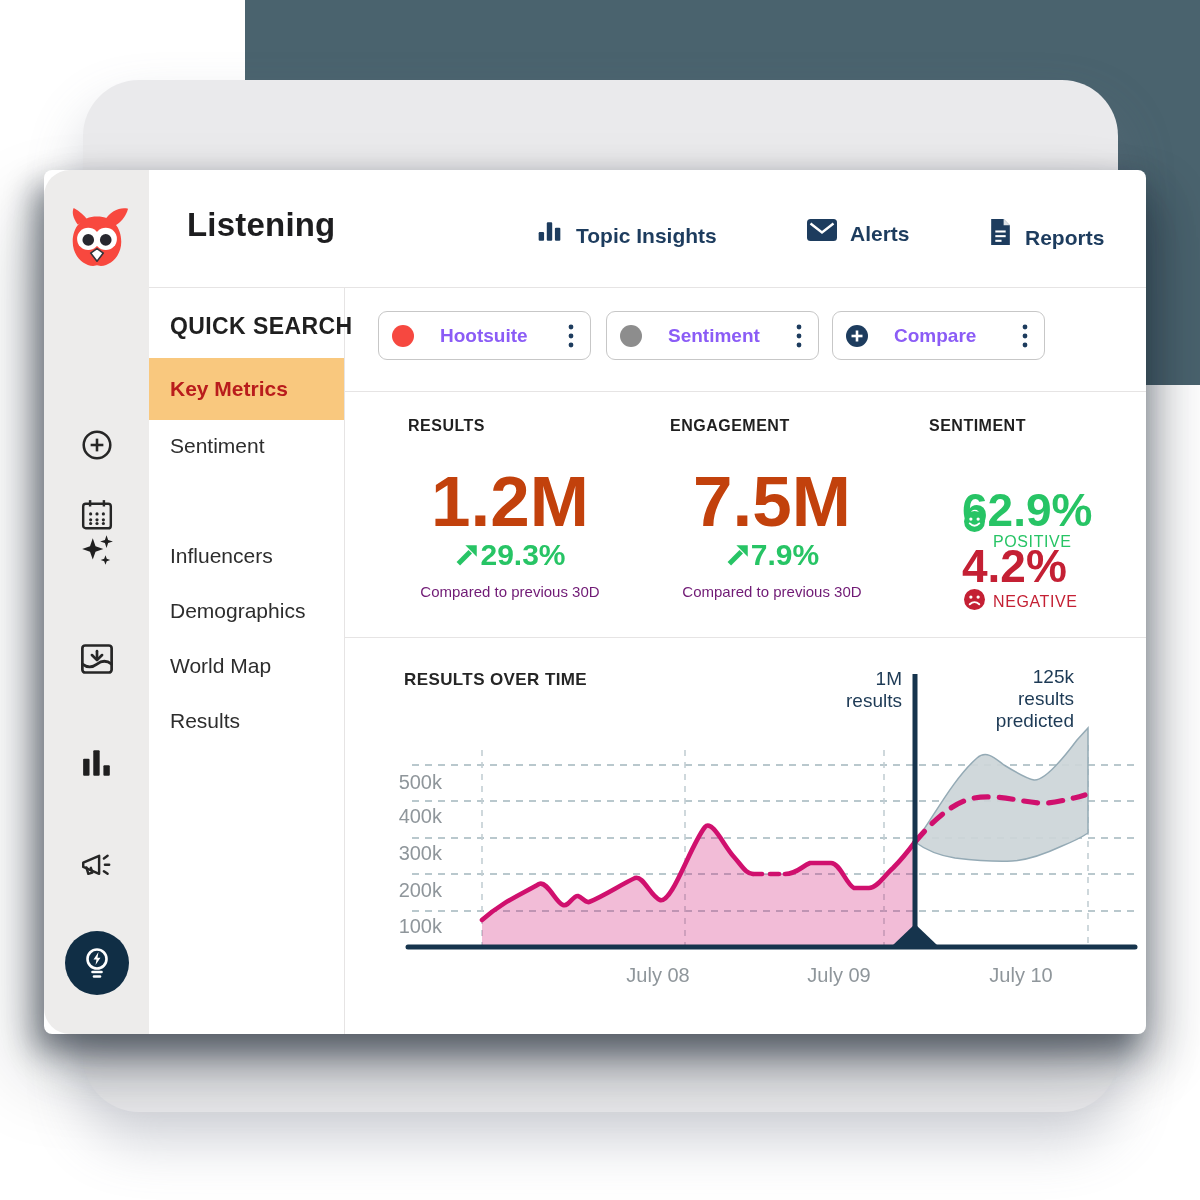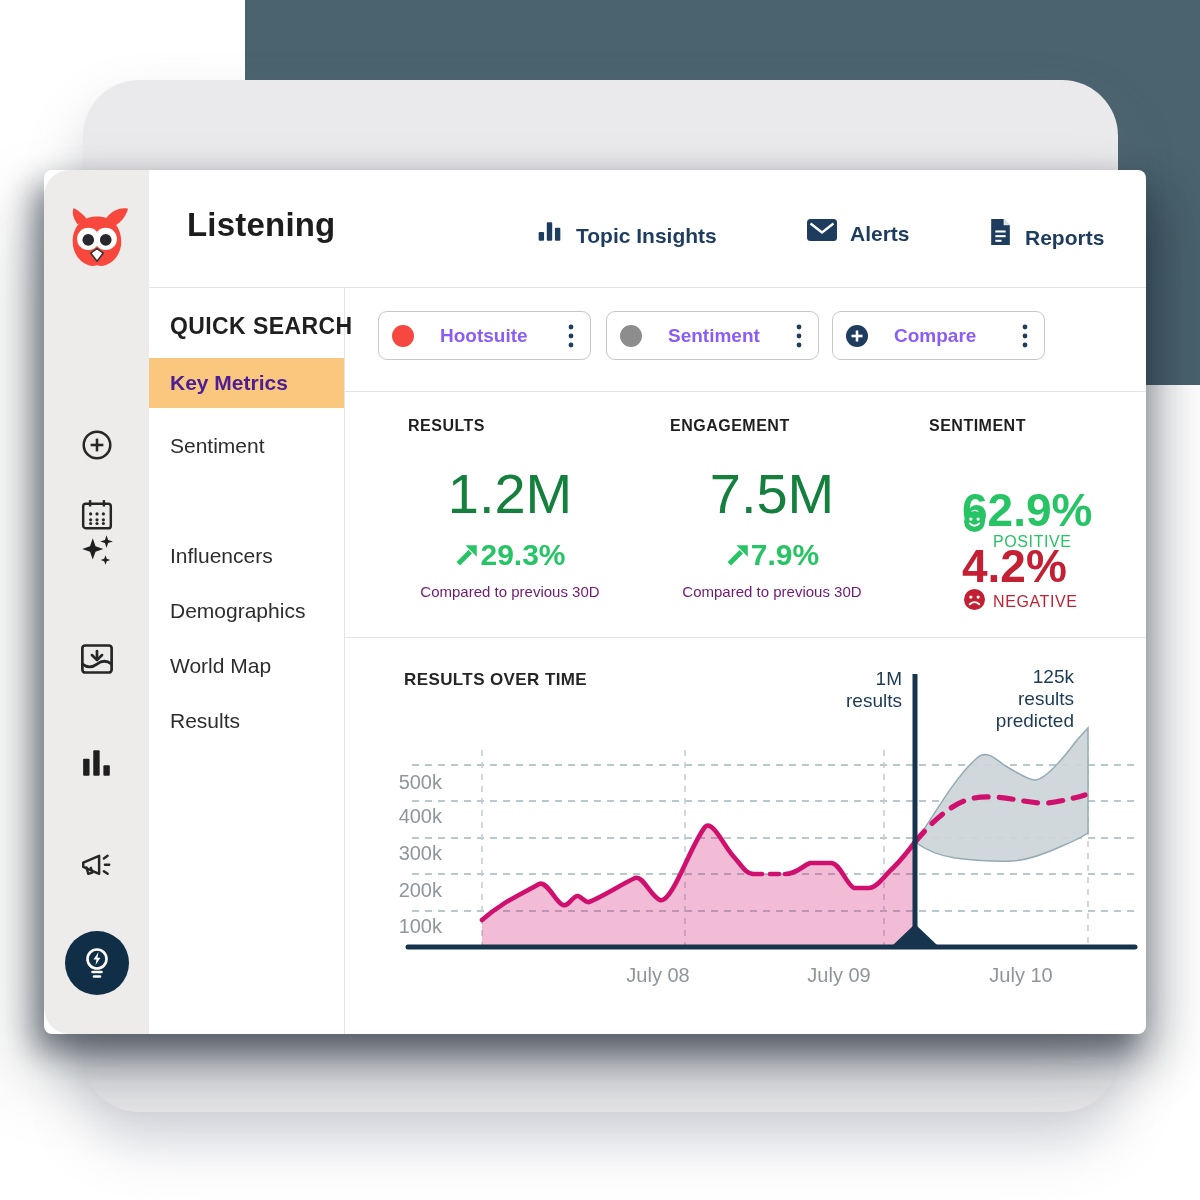--- a/index.html
+++ b/index.html
@@ -28,34 +28,34 @@
   .window .app-title { left:143px; top:36px; position:absolute; }
   .top-nav-item { position:absolute; top:48px; display:flex; align-items:flex-end; gap:13px; cursor:pointer; }
   .top-nav-label { font-size:21px; font-weight:bold; color:#1d3c5e; }
   .header-divider { position:absolute; left:105px; top:117px; width:997px; height:1px; background:#e6e4e4; }
   .v-divider { position:absolute; left:300px; top:117px; width:1px; height:747px; background:#e6e4e4; }
 
   
   .panel-heading { position:absolute; left:126px; top:143px; font-size:23px; font-weight:bold; color:#1f1f1f; letter-spacing:.4px; }
   .side-item { position:absolute; left:105px; width:195px; height:50px; display:flex; align-items:center;
     padding-left:21px; font-size:21px; color:#2d2d2d; cursor:pointer; }
-  .side-item.active { height:50px; background:#f9c87e; font-weight:bold; color:#4c1d95; }
+  .side-item.active { height:62px; background:#f9c87e; font-weight:bold; color:#b91c1c; }
 
   
   .chip { position:absolute; top:141px; width:213px; height:49px; border:1.6px solid #c7c7c7; border-radius:9px;
     background:#fff; display:flex; align-items:center; padding:0 16px 0 13px; cursor:pointer; }
   .chip-dot { width:22px; height:22px; border-radius:50%; flex:0 0 auto; }
   .chip-label { font-size:19px; font-weight:bold; color:#8b5cf6; margin-left:26px; }
   .chip-kebab { margin-left:auto; cursor:pointer; display:flex; }
 
   .divider-h { position:absolute; left:300px; width:802px; height:1px; background:#e6e4e4; }
 
   
   .metric-label { position:absolute; font-size:16px; font-weight:bold; color:#1f1f1f; letter-spacing:.5px; }
-  .metric-value { position:absolute; font-size:56px; font-weight:400; color:#15803d; line-height:1; text-align:center; }
+  .metric-value { position:absolute; font-size:71px; font-weight:700; color:#c2410c; line-height:1; text-align:center; }
   .trend-row { position:absolute; display:flex; align-items:flex-end; justify-content:center; }
   .trend-text { font-size:30px; font-weight:bold; color:#27c465; }
   .compare-note { position:absolute; font-size:15px; color:#701a75; text-align:center; }
   .senti-value { position:absolute; font-size:46px; font-weight:800; line-height:1; }
   .senti-row { position:absolute; display:flex; align-items:center; gap:8px; }
   .senti-tag { font-size:16px; font-weight:normal; letter-spacing:.6px; }
   .green { color:#27c465;margin-top:37px; } .red { color:#c42034; }
 
   
   .chart-title { position:absolute; left:360px; top:500px; font-size:17px; font-weight:bold; color:#252525; letter-spacing:.4px; }

